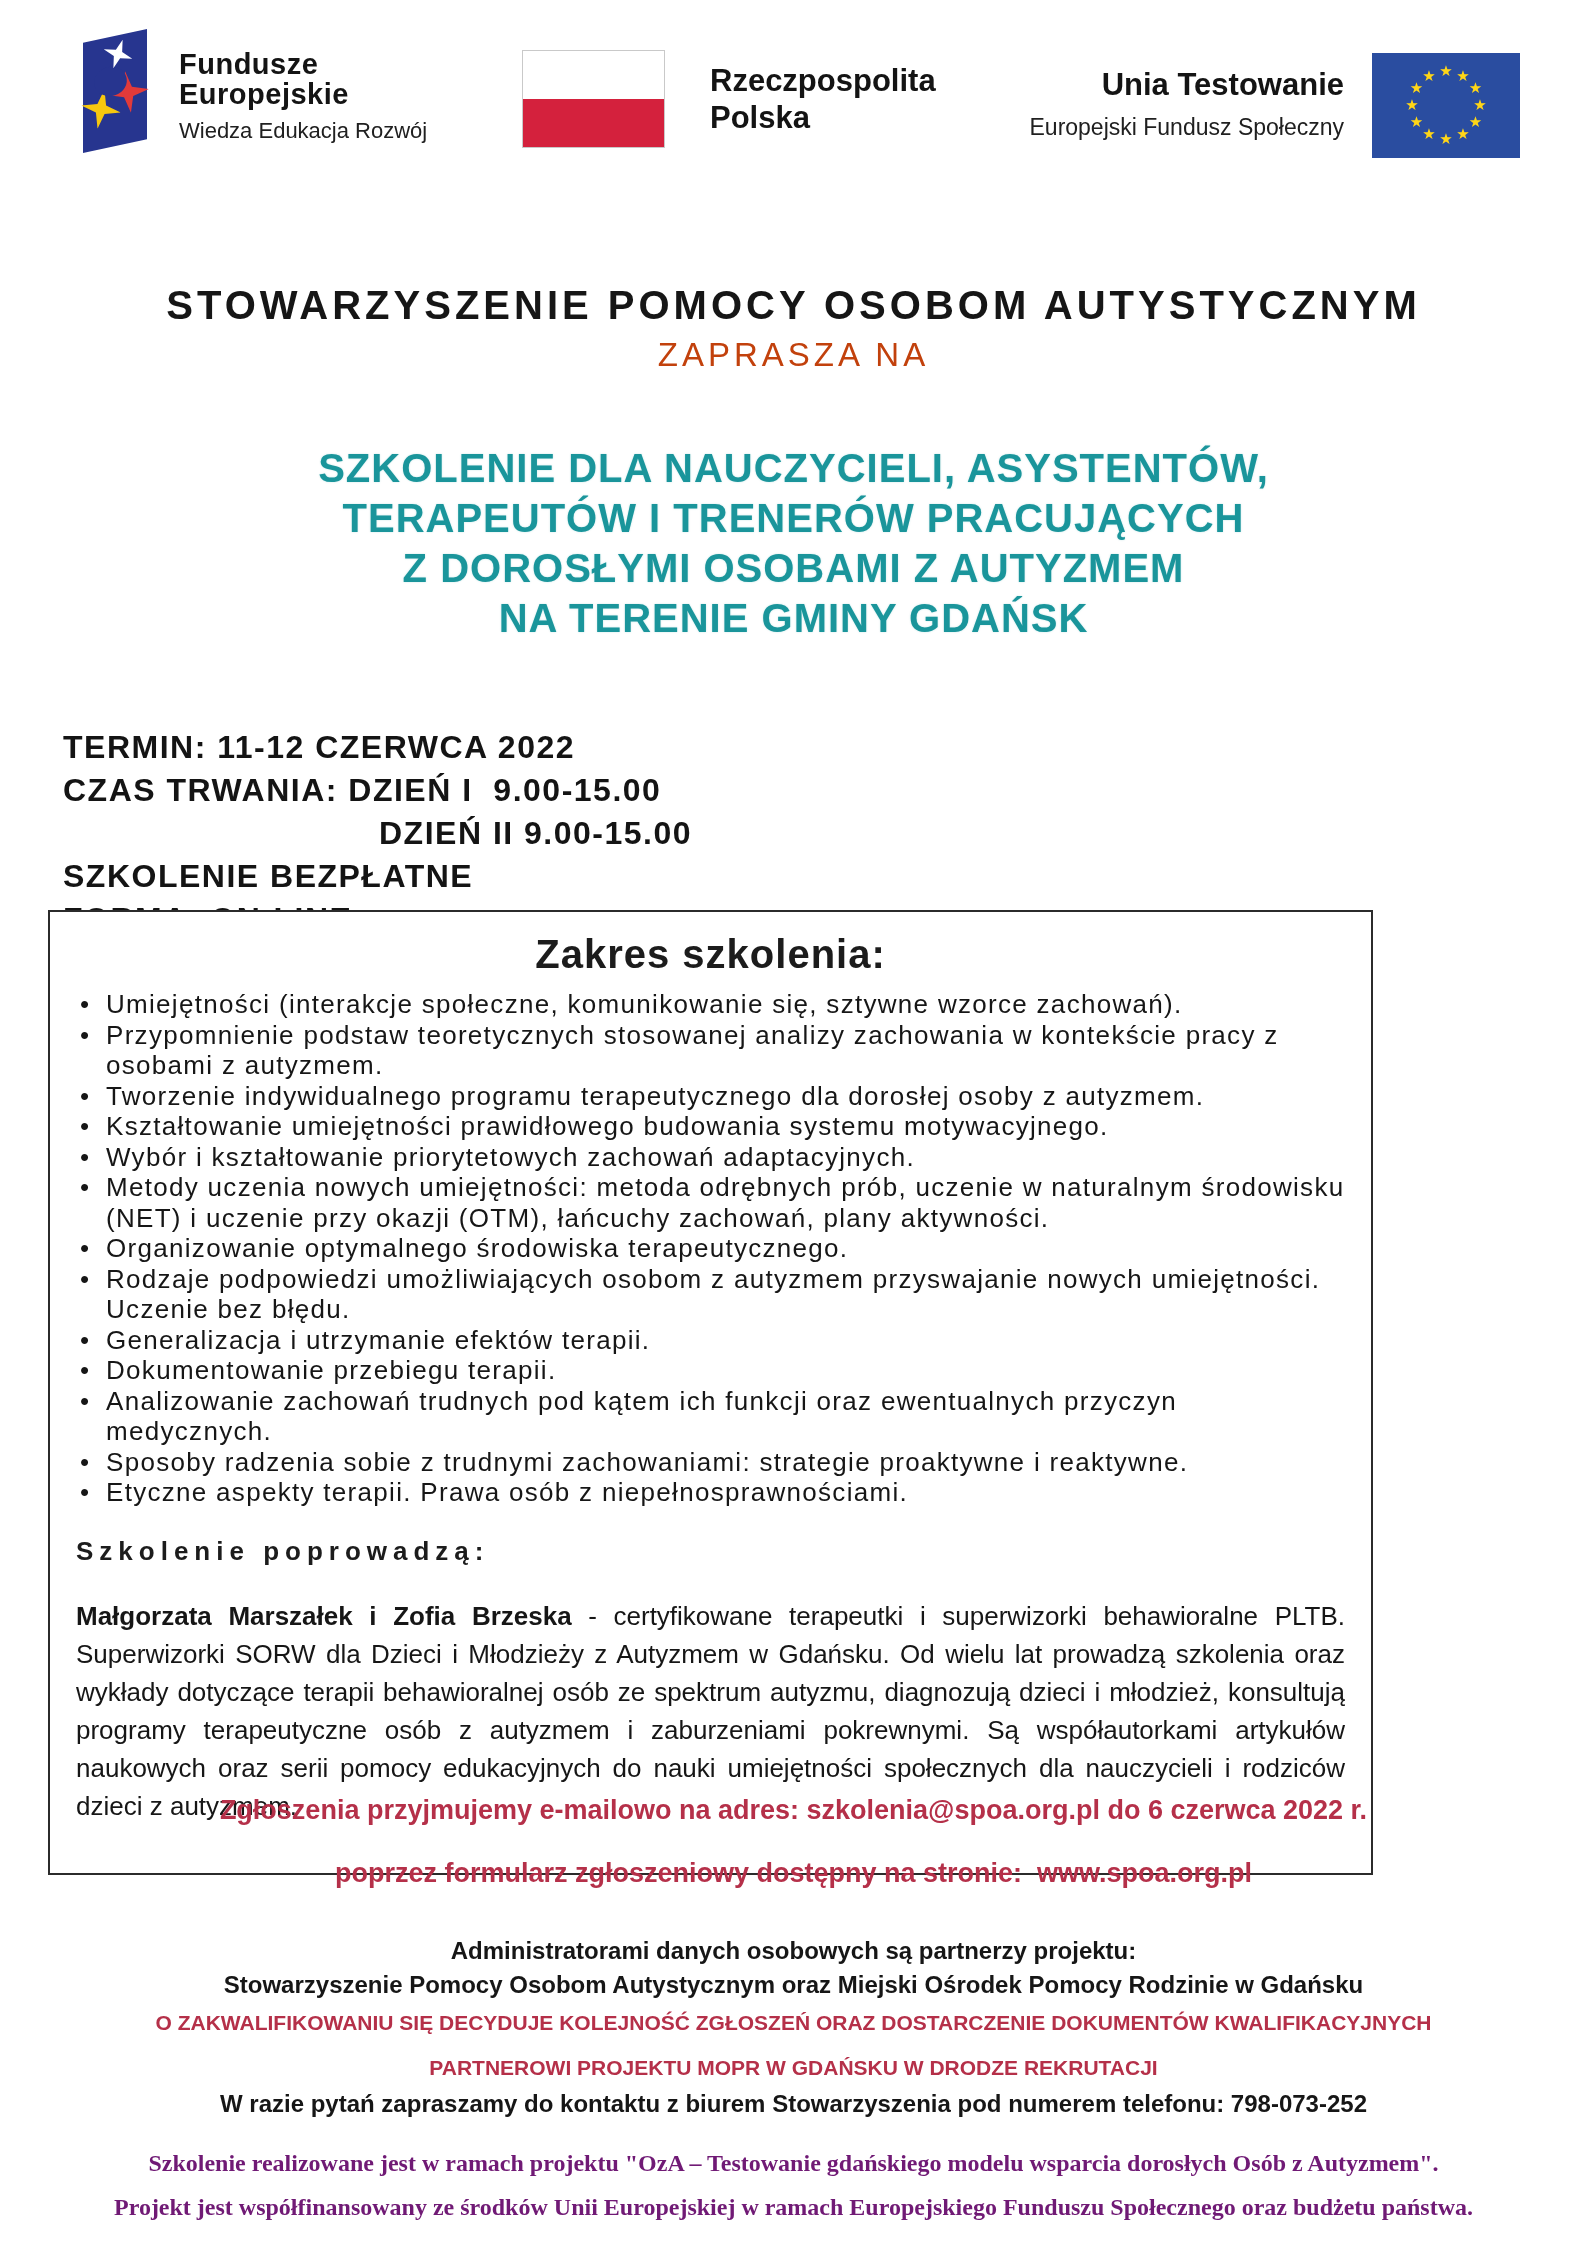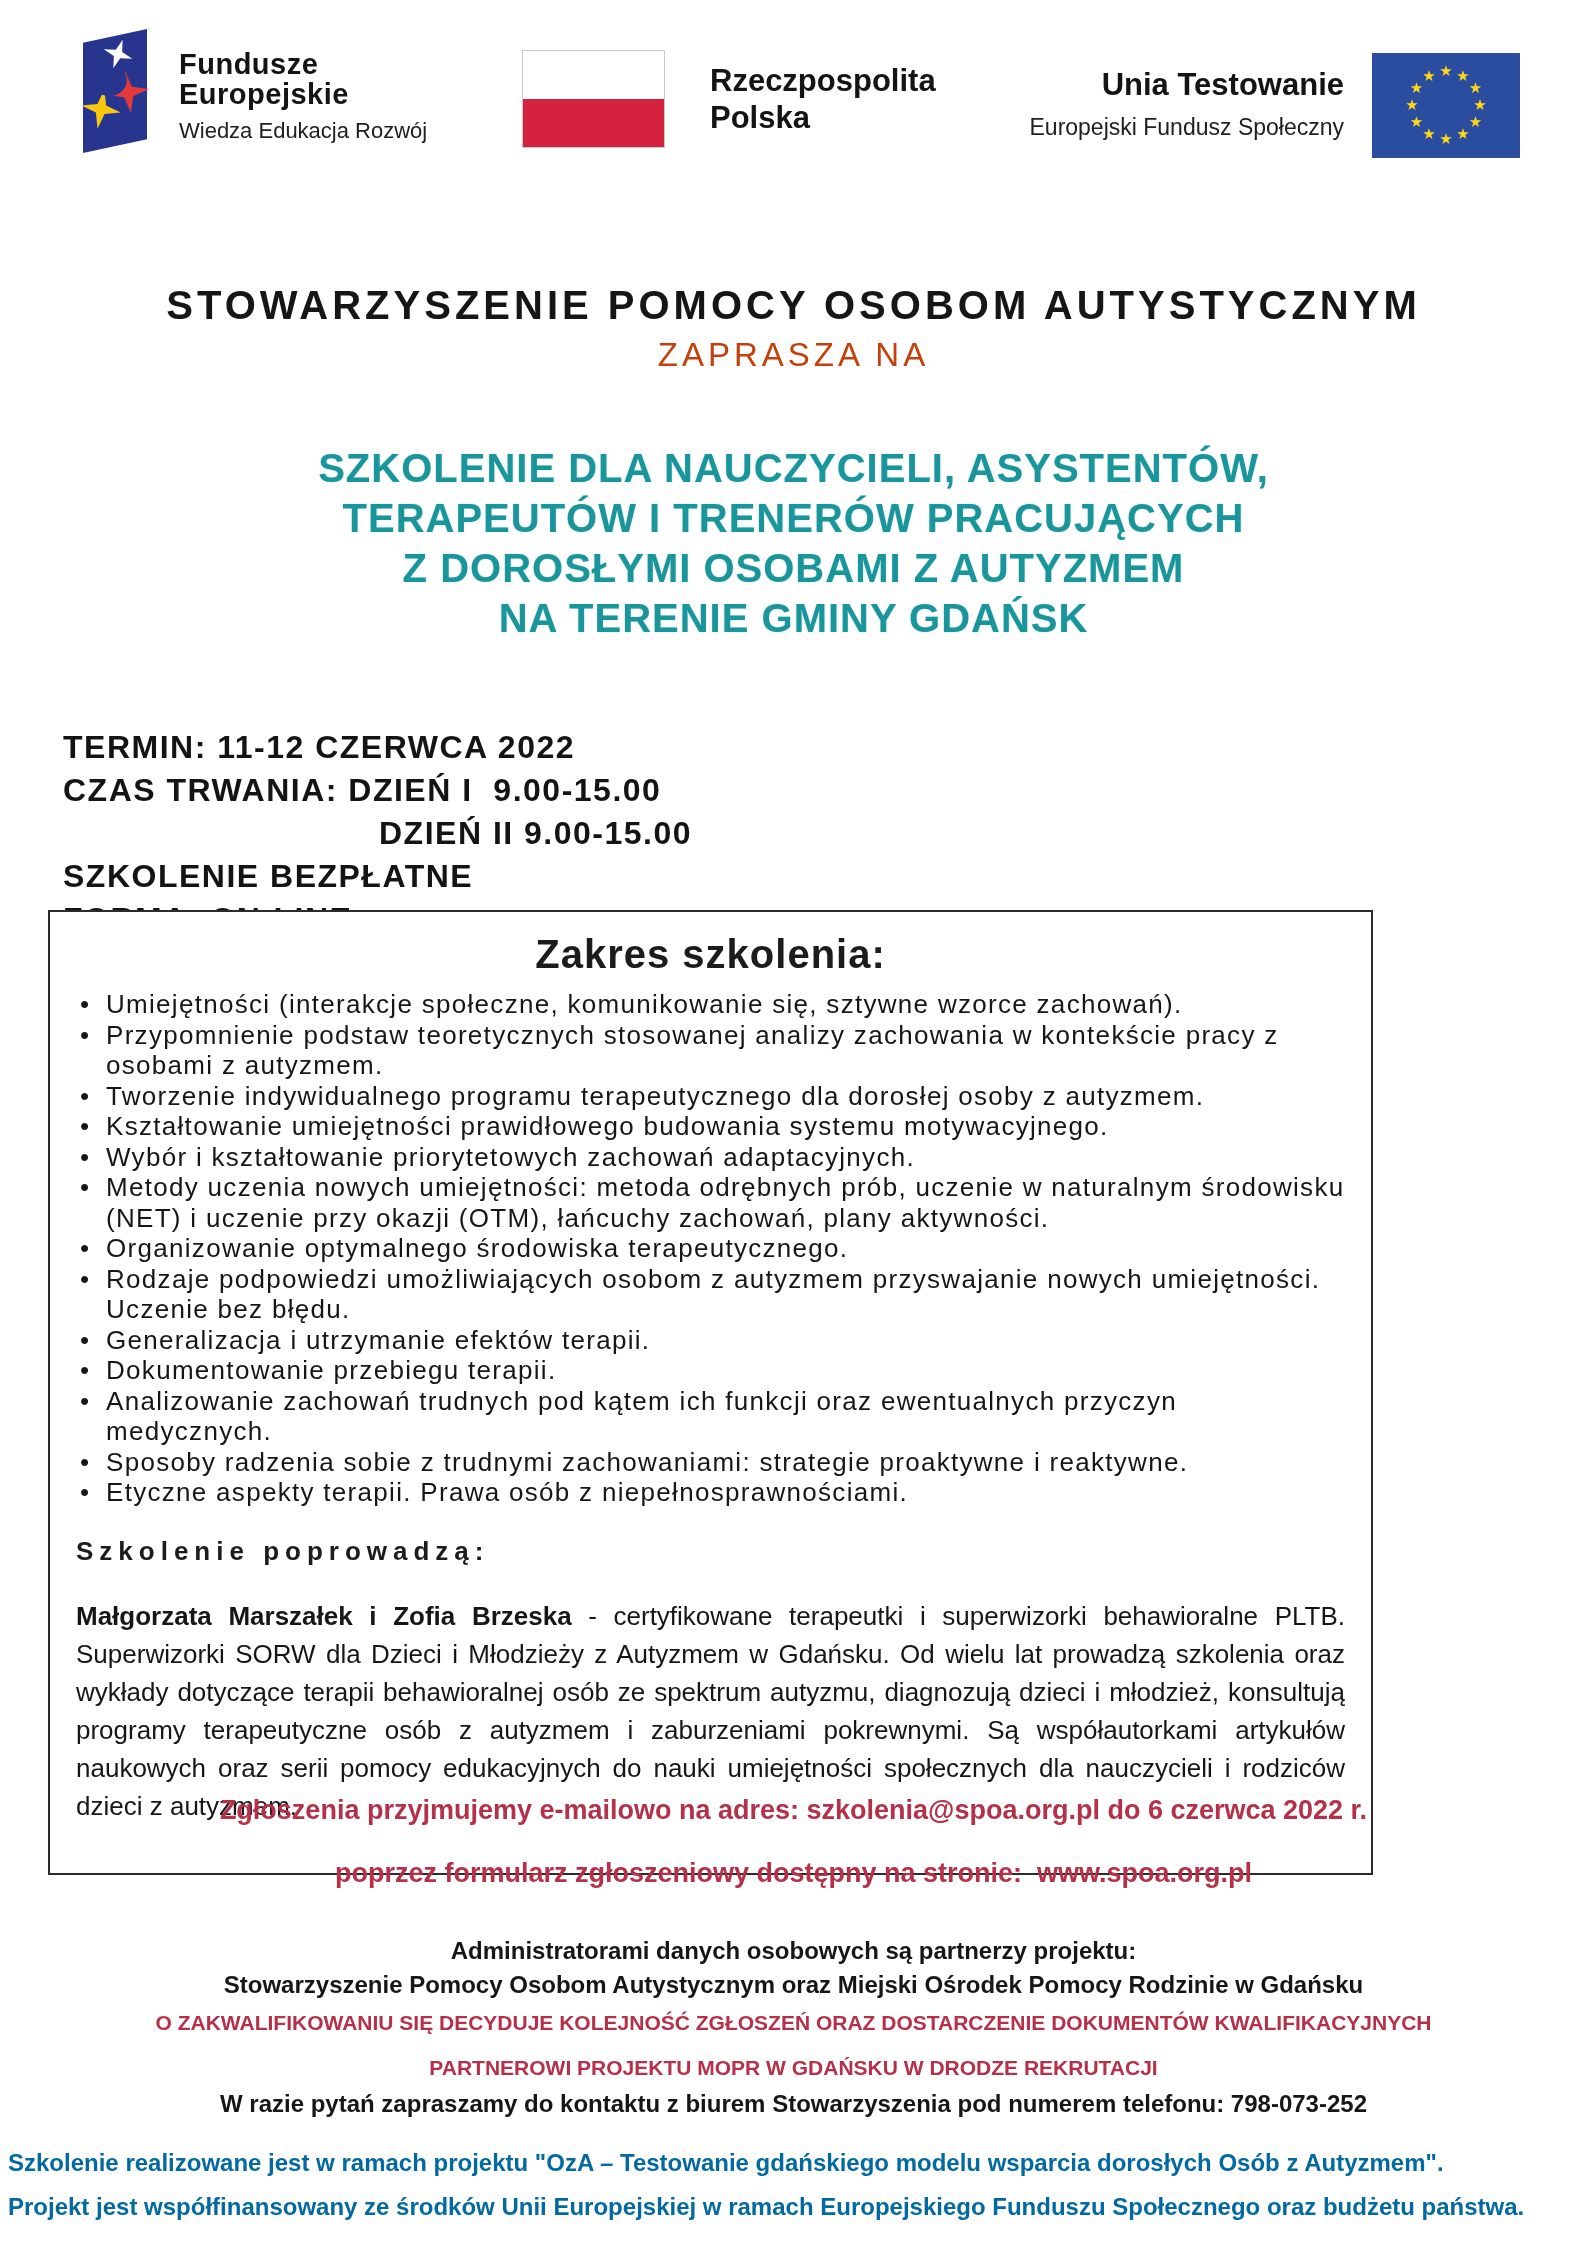--- a/index.html
+++ b/index.html
@@ -65,22 +65,22 @@
   .apply1,.apply2{position:absolute;left:0;right:0;text-align:center;
         font-size:27px;font-weight:700;color:var(--crimson);}
   .apply1{top:1795px;}
   .apply2{top:1858px;}
   .admin{position:absolute;top:1926px;left:0;right:0;text-align:center;
         font-size:24px;font-weight:700;line-height:34px;color:#161616;margin-top:8px;}
   .qual{position:absolute;top:2000px;left:0;right:0;text-align:center;
         font-size:21px;font-weight:700;line-height:45px;color:var(--crimson);}
   .contact{position:absolute;top:2090px;left:0;right:0;text-align:center;
         font-size:24px;font-weight:700;color:#161616;}
-  .footer{position:absolute;top:2141px;left:8px;right:8px;
-        font-size:24px;font-weight:700;line-height:44px;color:#0369a1;}
+  .footer{position:absolute;top:2141px;left:8px;right:8px;text-align:center;
+        font-size:24px;font-weight:700;line-height:44px;color:#701a75;font-family:Liberation Serif, serif;}
 </style>
 </head>
 <body>
 
 <div class="page">
 
   <div class="fe-group">
     <div class="fe-emblem">
       <div class="fe-flagshape"></div>
       <div class="star4 fe-star-yellow"></div>

